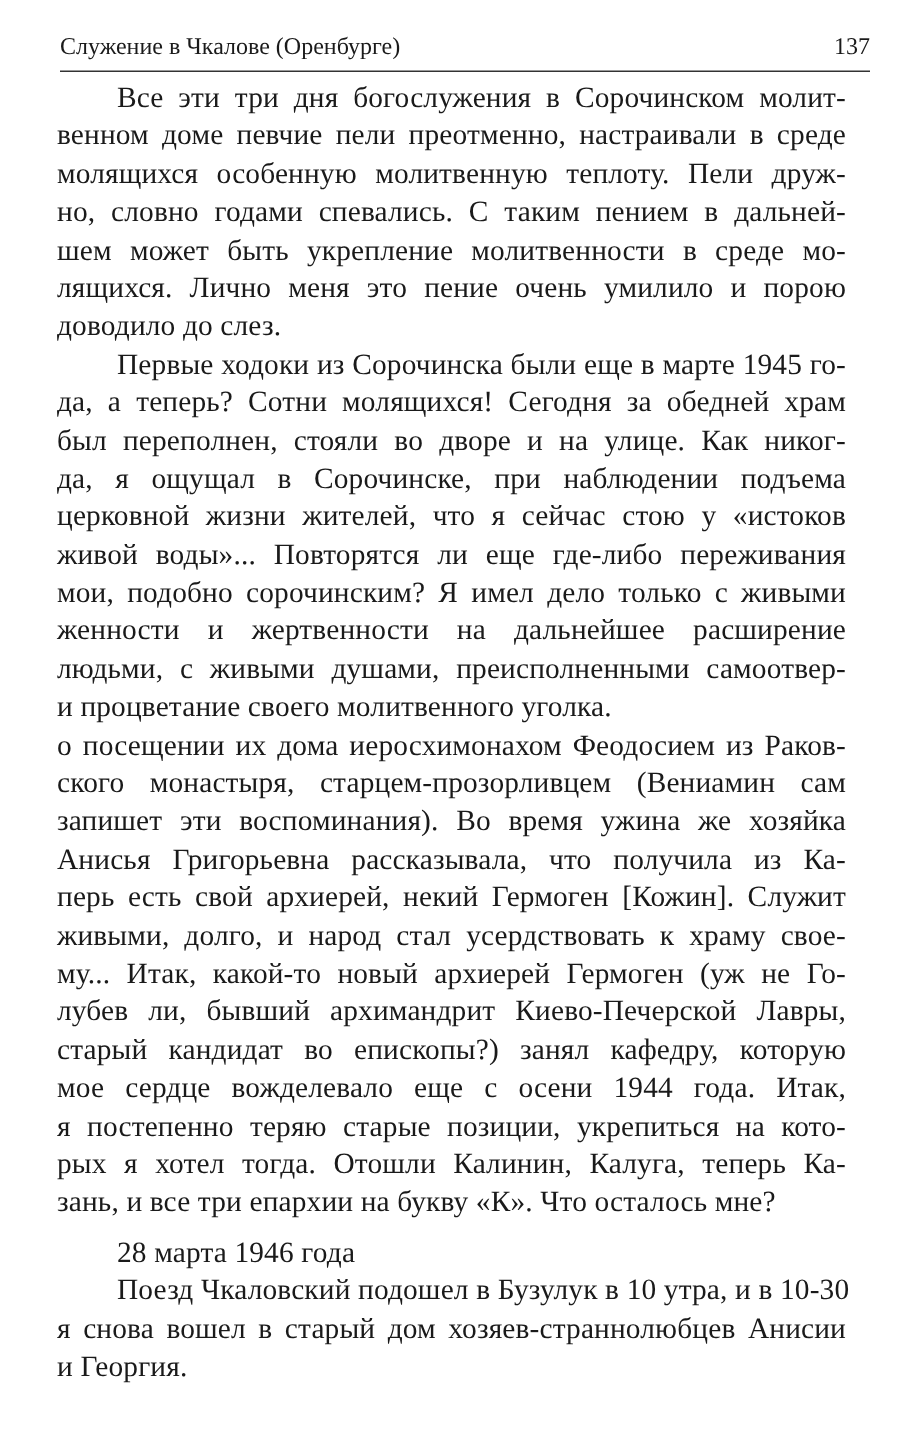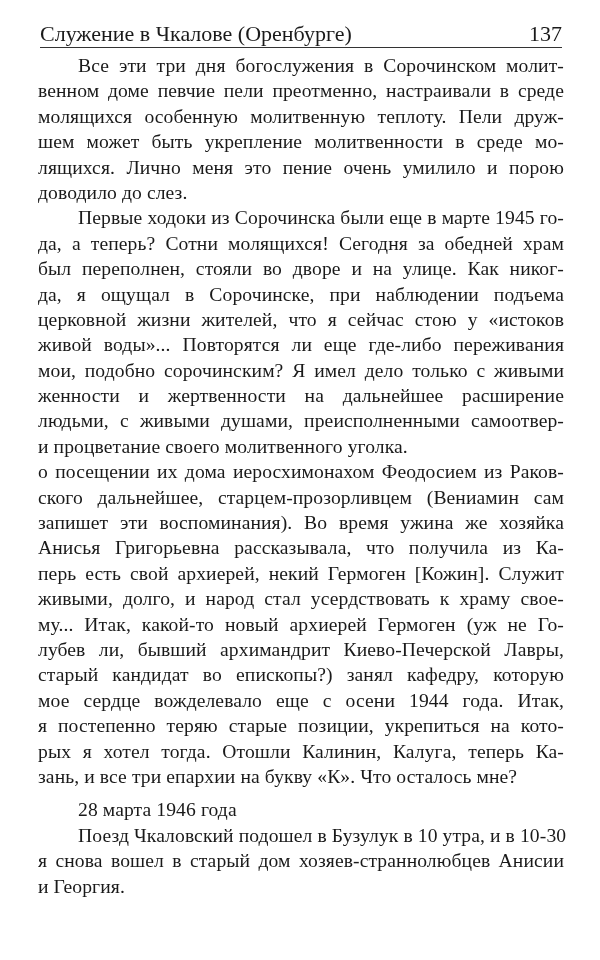--- a/index.html
+++ b/index.html
@@ -2,24 +2,24 @@
 <html><head>
 <meta charset="utf-8">
 <style>
   html, body { margin: 0; padding: 0; }
   body {
     width: 600px; height: 960px; background: #ffffff; overflow: hidden;
     font-family: "DejaVu Serif", "Liberation Serif", serif; color: #1a1a1a;
   }
   .page { position: relative; width: 600px; height: 960px; }
   .running-head {
-    position: absolute; left: 40px; right: 38px; top: 20px; height: 24px;
+    position: absolute; left: 40px; right: 20px; top: 20px; height: 24px;
     border-bottom: 1.5px solid #333;
-    display: flex; justify-content: space-between; align-items: flex-end;
-    font-family: "Liberation Serif", serif; font-size: 22px; line-height: 20px;
+    display: flex; justify-content: space-between; align-items: center;
+    font-family: "Liberation Serif", serif; font-size: 16px; line-height: 20px;
     padding-bottom: 3px;
   }
   .body-text {
     position: absolute; left: 38px; width: 526px; top: 53px;
     font-family: "Liberation Serif", serif; font-size: 19.6px; line-height: 25.4px;
     text-align: justify; text-justify: inter-word; letter-spacing: 0.1px;
   }
   .line { display: block; height: 25.4px; white-space: nowrap; text-align-last: justify; text-align: justify; }
   .line.last { text-align-last: left; }
   .line.indent { padding-left: 40px; }
@@ -31,35 +31,36 @@
 <div class="page">
   <div class="running-head">
     <span>Служение в Чкалове (Оренбурге)</span>
     <span>137</span>
   </div>
 
   <div class="body-text">
     <span class="line indent">Все эти три дня богослужения в Сорочинском молит-</span>
     <span class="line">венном доме певчие пели преотменно, настраивали в среде</span>
     <span class="line">молящихся особенную молитвенную теплоту. Пели друж-</span>
+    <span class="line">но, словно годами спевались. С таким пением в дальней-</span>
     <span class="line">шем может быть укрепление молитвенности в среде мо-</span>
     <span class="line">лящихся. Лично меня это пение очень умилило и порою</span>
     <span class="line last">доводило до слез.</span>
     <span class="line indent">Первые ходоки из Сорочинска были еще в марте 1945 го-</span>
     <span class="line">да, а теперь? Сотни молящихся! Сегодня за обедней храм</span>
     <span class="line">был переполнен, стояли во дворе и на улице. Как никог-</span>
     <span class="line">да, я ощущал в Сорочинске, при наблюдении подъема</span>
     <span class="line">церковной жизни жителей, что я сейчас стою у «истоков</span>
     <span class="line">живой воды»... Повторятся ли еще где-либо переживания</span>
     <span class="line">мои, подобно сорочинским? Я имел дело только с живыми</span>
     <span class="line">женности и жертвенности на дальнейшее расширение</span>
     <span class="line">людьми, с живыми душами, преисполненными самоотвер-</span>
     <span class="line last">и процветание своего молитвенного уголка.</span>
     <span class="line">о посещении их дома иеросхимонахом Феодосием из Раков-</span>
-    <span class="line">ского дальнейшее, старцем-прозорливцем (Вениамин сам</span>
+    <span class="line">ского монастыря, старцем-прозорливцем (Вениамин сам</span>
     <span class="line">запишет эти воспоминания). Во время ужина же хозяйка</span>
     <span class="line">Анисья Григорьевна рассказывала, что получила из Ка-</span>
     <span class="line">перь есть свой архиерей, некий Гермоген [Кожин]. Служит</span>
     <span class="line">живыми, долго, и народ стал усердствовать к храму свое-</span>
     <span class="line">му... Итак, какой-то новый архиерей Гермоген (уж не Го-</span>
     <span class="line">лубев ли, бывший архимандрит Киево-Печерской Лавры,</span>
     <span class="line">старый кандидат во епископы?) занял кафедру, которую</span>
     <span class="line">мое сердце вожделевало еще с осени 1944 года. Итак,</span>
     <span class="line">я постепенно теряю старые позиции, укрепиться на кото-</span>
     <span class="line">рых я хотел тогда. Отошли Калинин, Калуга, теперь Ка-</span>

